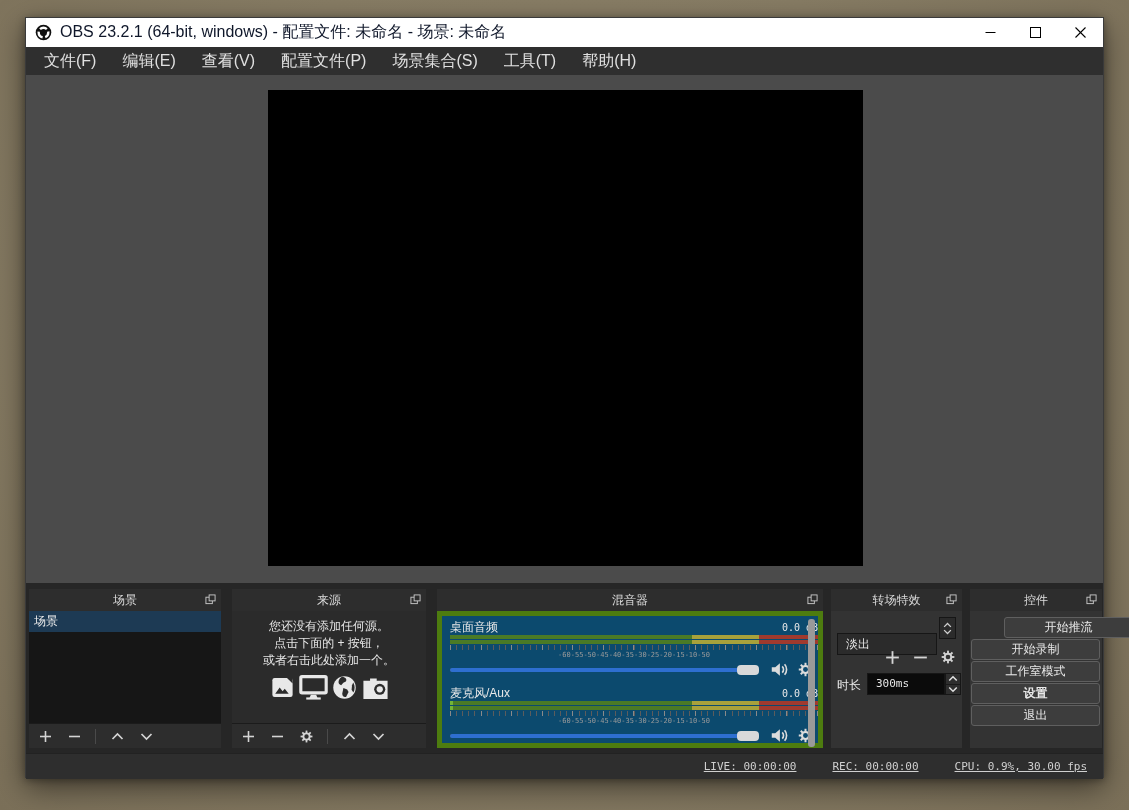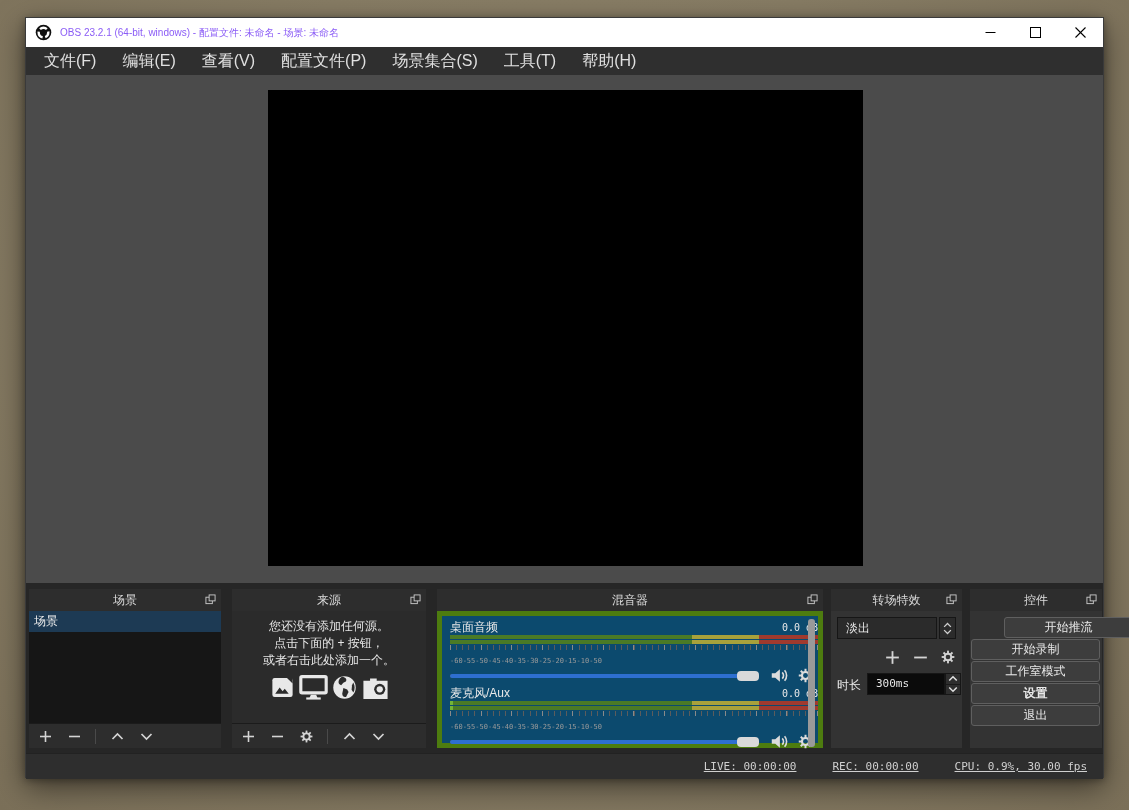--- a/index.html
+++ b/index.html
@@ -9,21 +9,21 @@
     background: radial-gradient(ellipse at 50% 40%, #8d826a 0%, #877c64 55%, #7b7059 100%); }
 
   
   .window { position:absolute; left:25px; top:17px; width:1079px; height:761px;
     background:#262626; border:1px solid #3a3a3a;
     box-shadow:0 10px 28px rgba(0,0,0,.5), 0 2px 8px rgba(0,0,0,.35); }
 
   .titlebar { position:absolute; left:0; top:0; width:100%; height:29px; background:#ffffff;
     display:flex; align-items:center; padding-left:9px; }
   .titlebar .obslogo { width:17px; height:17px; margin-right:8px; flex:0 0 auto; }
-  .title-text { font-size:10px; color:#8b5cf6; white-space:nowrap;text-align:center; }
+  .title-text { font-size:16px; color:#0f172a; white-space:nowrap;text-align:center; }
   .win-controls { position:absolute; right:0; top:0; height:29px; display:flex; }
   .win-btn { width:45px; height:29px; display:flex; align-items:center; justify-content:center; }
 
   .menubar { position:absolute; left:0; top:29px; width:100%; height:28px; background:#2f2f2f;
     display:flex; align-items:center; padding-left:5px; }
   .menu-item { color:#e0e0e0; font-size:16px; padding:6px 13px; white-space:nowrap; }
 
   .preview { position:absolute; left:0; top:57px; width:100%; height:508px; background:#4b4b4b; }
   .canvas { position:absolute; left:242px; top:15px; width:595px; height:476px; background:#000; }
 
@@ -64,33 +64,33 @@
   .mx-db { color:#e8e8e8; font-size:10px; font-family:"DejaVu Sans Mono","Liberation Mono",monospace; }
   .mx-meter { position:relative; height:10px; margin-top:1px; }
   .mx-bar { position:absolute; left:0; width:100%; height:4px;
     background:linear-gradient(to right,#4a7a26 0 65.8%,#a8a13b 65.8% 84%,#a03a2e 84% 100%); }
   .mx-bar.b1 { top:0; } .mx-bar.b2 { top:5px; }
   .mx-live { position:absolute; left:0; width:3px; height:4px; background:#72b437; }
   .mx-ticks { height:5px; width:100%;
     background-image:
       repeating-linear-gradient(to right,#8a8a8a 0 1px,transparent 1px 30.58px),
       repeating-linear-gradient(to right,#5c5c5c 0 1px,transparent 1px 6.12px); }
-  .mx-ticklabels { display:flex; justify-content:flex-start; height:8px; margin-top:7px; }
+  .mx-ticklabels { display:flex; justify-content:center; height:8px; margin-top:1px; }
   .mx-ticklabels span { font-size:7px; line-height:8px; color:#9a9a9a;
     font-family:"DejaVu Sans Mono","Liberation Mono",monospace; }
   .mx-sliderrow { position:relative; height:17px; margin-top:2px; }
   .mx-track { position:absolute; left:0; top:7px; width:309px; height:4px; background:#4f4f4f; border-radius:2px; }
   .mx-fill  { position:absolute; left:0; top:7px; width:295px; height:4px; background:#2e6fd0; border-radius:2px; }
   .mx-handle{ position:absolute; left:287px; top:4px; width:22px; height:10px; background:#d9d9d9; border-radius:4px; }
   .mx-speaker { position:absolute; left:320px; top:0; }
   .mx-gear    { position:absolute; left:347px; top:0; }
   .mx-scroll { position:absolute; right:3px; top:3px; width:7px; height:128px; background:#9a9a9a; border-radius:3px; }
 
   
-  .combo { position:absolute; left:6px; top:6px; width:100px; height:22px; background:#2b2b2b;
+  .combo { position:absolute; left:6px; top:22px; width:100px; height:22px; background:#2b2b2b;
     border:1px solid #161616; color:#e8e8e8; font-size:12px; line-height:20px; padding-left:8px; }
   .combo-spin { position:absolute; left:108px; top:6px; width:17px; height:22px; background:#2b2b2b;
     border:1px solid #161616; display:flex; flex-direction:column; align-items:center; justify-content:center; gap:1px; }
   .t-toolbar { position:absolute; top:38px; right:6px; display:flex; gap:12px; align-items:center; }
   .t-dur-label { position:absolute; left:6px; top:66px; color:#e8e8e8; font-size:12px; }
   .t-dur-input { position:absolute; left:36px; top:62px; width:78px; height:22px; background:#0b0b0b;
     border:1px solid #161616; color:#e8e8e8; font-size:11px; line-height:20px; padding-left:8px;
     font-family:"DejaVu Sans Mono","Liberation Mono",monospace; }
   .t-dur-spin { position:absolute; left:114px; top:62px; width:16px; height:22px; background:#2e2e2e;
     border:1px solid #161616; display:flex; flex-direction:column; }

